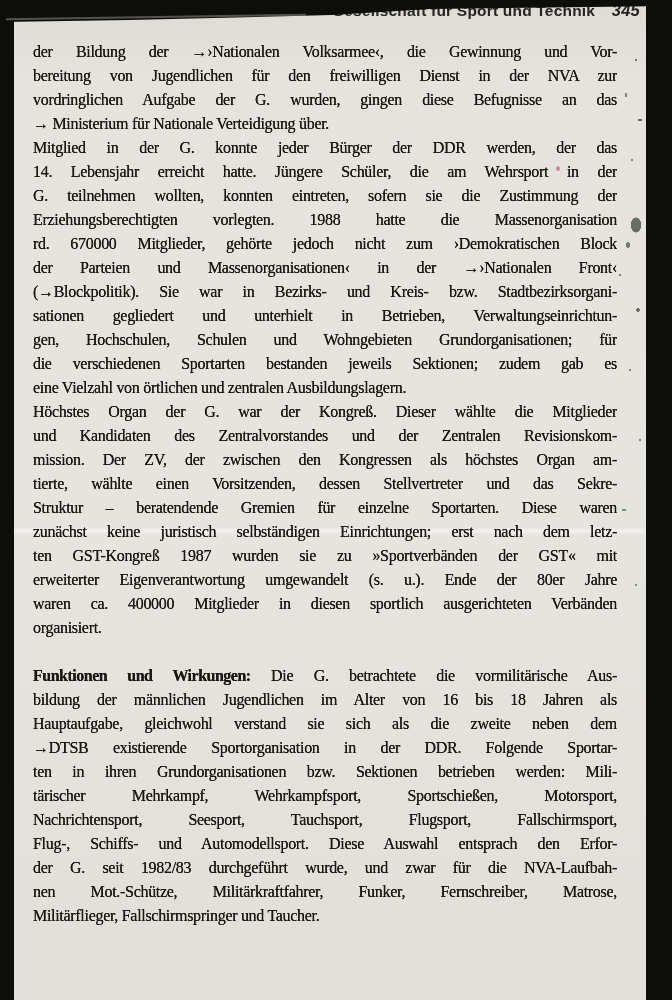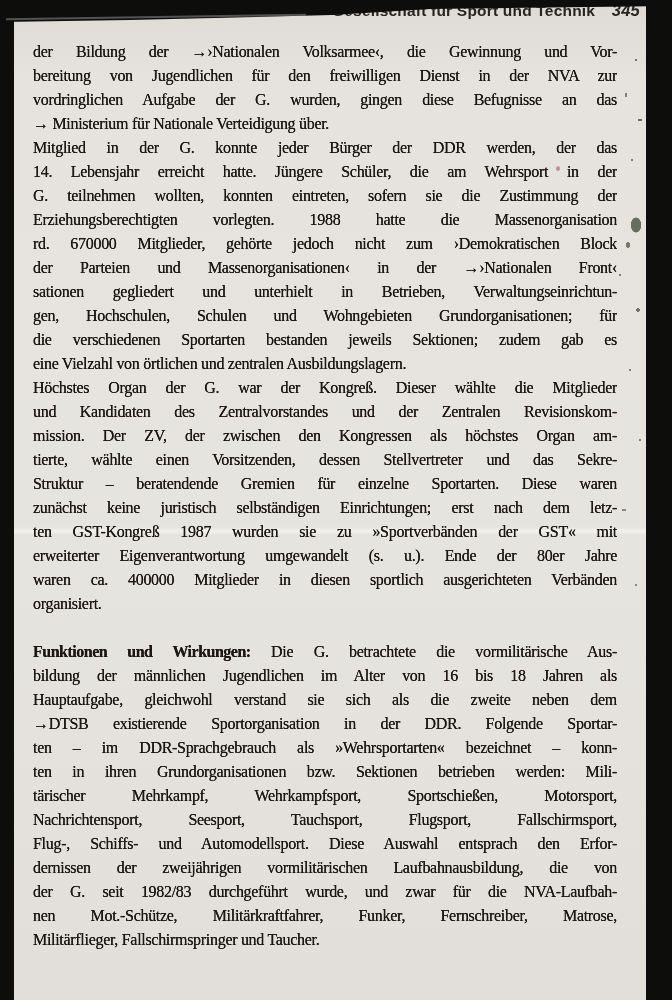--- a/index.html
+++ b/index.html
@@ -99,44 +99,43 @@
     <div class="line">der Bildung der →›Nationalen Volksarmee‹, die Gewinnung und Vor-</div>
     <div class="line">bereitung von Jugendlichen für den freiwilligen Dienst in der NVA zur</div>
     <div class="line">vordringlichen Aufgabe der G. wurden, gingen diese Befugnisse an das</div>
     <div class="line last">→ Ministerium für Nationale Verteidigung über.</div>
     <div class="line">Mitglied in der G. konnte jeder Bürger der DDR werden, der das</div>
     <div class="line">14. Lebensjahr erreicht hatte. Jüngere Schüler, die am Wehrsport in der</div>
     <div class="line">G. teilnehmen wollten, konnten eintreten, sofern sie die Zustimmung der</div>
     <div class="line">Erziehungsberechtigten vorlegten. 1988 hatte die Massenorganisation</div>
     <div class="line">rd. 670000 Mitglieder, gehörte jedoch nicht zum ›Demokratischen Block</div>
     <div class="line">der Parteien und Massenorganisationen‹ in der →›Nationalen Front‹</div>
+    <div class="line">(→Blockpolitik). Sie war in Bezirks- und Kreis- bzw. Stadtbezirksorgani-</div>
     <div class="line">sationen gegliedert und unterhielt in Betrieben, Verwaltungseinrichtun-</div>
     <div class="line">gen, Hochschulen, Schulen und Wohngebieten Grundorganisationen; für</div>
     <div class="line">die verschiedenen Sportarten bestanden jeweils Sektionen; zudem gab es</div>
     <div class="line last">eine Vielzahl von örtlichen und zentralen Ausbildungslagern.</div>
     <div class="line">Höchstes Organ der G. war der Kongreß. Dieser wählte die Mitglieder</div>
     <div class="line">und Kandidaten des Zentralvorstandes und der Zentralen Revisionskom-</div>
     <div class="line">mission. Der ZV, der zwischen den Kongressen als höchstes Organ am-</div>
     <div class="line">tierte, wählte einen Vorsitzenden, dessen Stellvertreter und das Sekre-</div>
     <div class="line">Struktur – beratendende Gremien für einzelne Sportarten. Diese waren</div>
     <div class="line">zunächst keine juristisch selbständigen Einrichtungen; erst nach dem letz-</div>
     <div class="line">ten GST-Kongreß 1987 wurden sie zu »Sportverbänden der GST« mit</div>
     <div class="line">erweiterter Eigenverantwortung umgewandelt (s. u.). Ende der 80er Jahre</div>
     <div class="line">waren ca. 400000 Mitglieder in diesen sportlich ausgerichteten Verbänden</div>
     <div class="line last">organisiert.</div>
     <div class="line gap"></div>
     <div class="line"><b class="lead">Funktionen und Wirkungen:</b> Die G. betrachtete die vormilitärische Aus-</div>
     <div class="line">bildung der männlichen Jugendlichen im Alter von 16 bis 18 Jahren als</div>
     <div class="line">Hauptaufgabe, gleichwohl verstand sie sich als die zweite neben dem</div>
     <div class="line">→DTSB existierende Sportorganisation in der DDR. Folgende Sportar-</div>
-    <div class="line">ten – im DDR-Sprachgebrauch als »Wehrsportarten« bezeichnet – konn-</div>
     <div class="line">ten in ihren Grundorganisationen bzw. Sektionen betrieben werden: Mili-</div>
     <div class="line">tärischer Mehrkampf, Wehrkampfsport, Sportschießen, Motorsport,</div>
     <div class="line">Nachrichtensport, Seesport, Tauchsport, Flugsport, Fallschirmsport,</div>
     <div class="line">Flug-, Schiffs- und Automodellsport. Diese Auswahl entsprach den Erfor-</div>
-    <div class="line">dernissen der zweijährigen vormilitärischen Laufbahnausbildung, die von</div>
     <div class="line">der G. seit 1982/83 durchgeführt wurde, und zwar für die NVA-Laufbah-</div>
     <div class="line">nen Mot.-Schütze, Militärkraftfahrer, Funker, Fernschreiber, Matrose,</div>
     <div class="line last">Militärflieger, Fallschirmspringer und Taucher.</div>
   </div>
 
 <div class="scan-top"></div>
 <div class="scan-top-streak"></div>
 
 </body></html>

